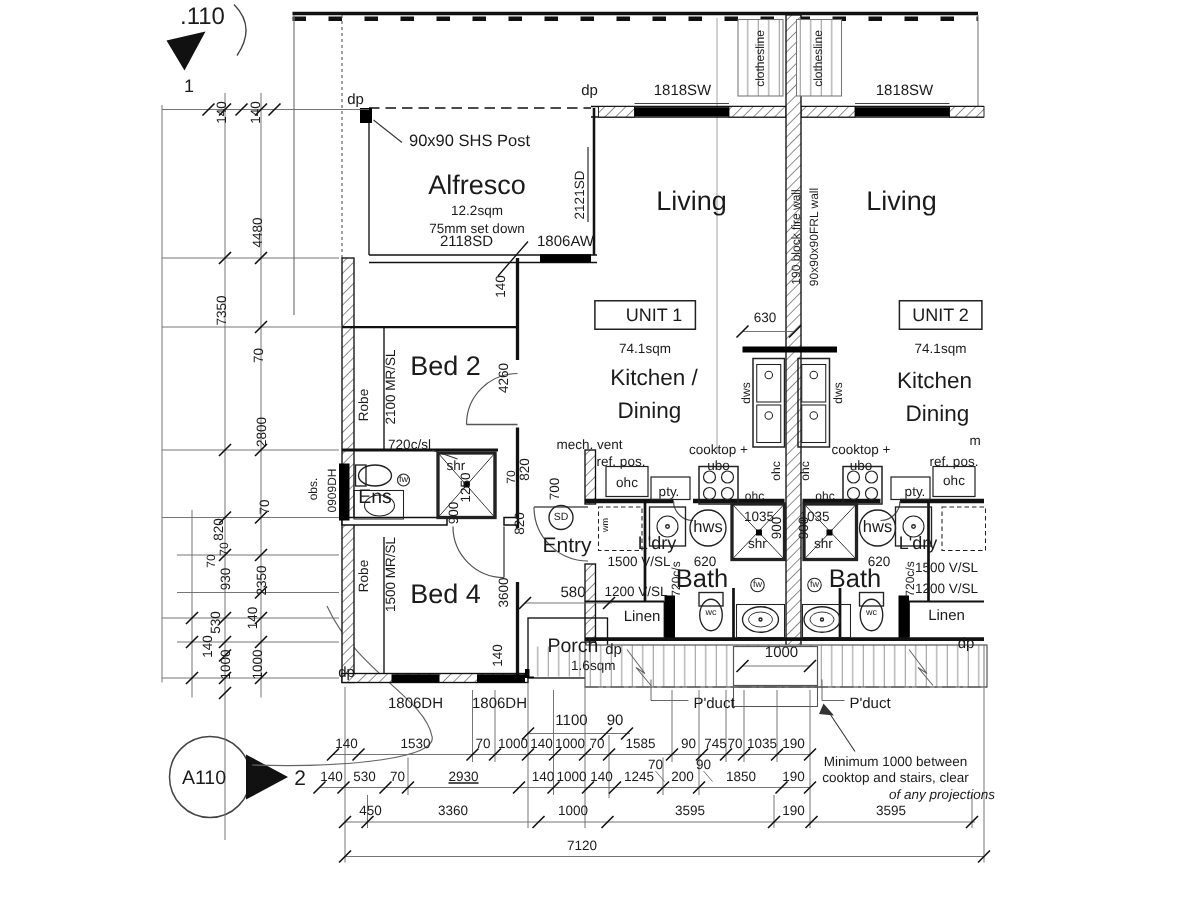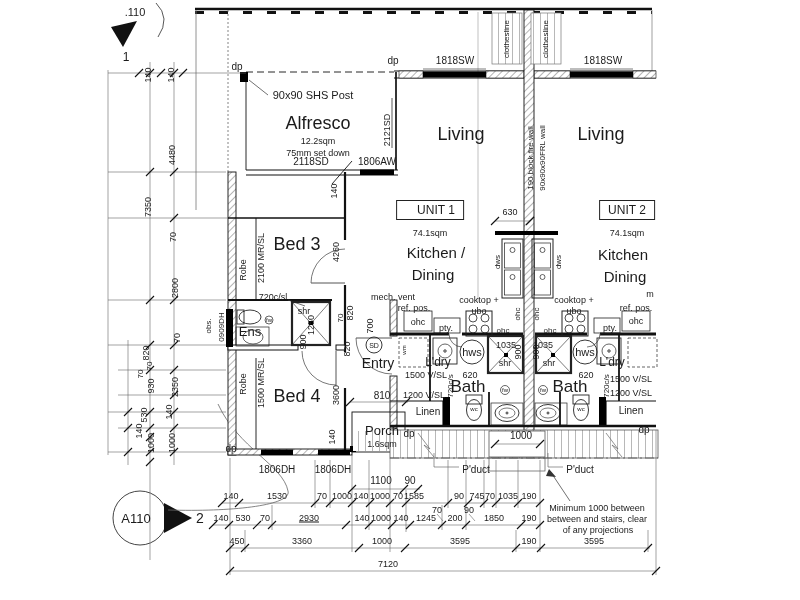--- a/index.html
+++ b/index.html
@@ -331,21 +331,21 @@
     <use href="#tk" x="128" y="412"></use>
         <use href="#tk" x="128" y="428"></use>
         <use href="#tk" x="128" y="452"></use>
     <use href="#tk" x="139" y="73"></use>
         <use href="#tk" x="161" y="73"></use>
         <use href="#tk" x="183" y="73"></use>
   </g>
 </svg>
 
 <div id="anno-layer">
-      <div class="lbl" style="left: 135px; top: 12px; font-size: 11px;">.110</div>
+      <div class="lbl" style="left: 135px; top: 12px; font-size: 16px;">.110</div>
       <div class="lbl" style="left: 126px; top: 57px; font-size: 12px;">1</div>
       <div class="lbl" style="left: 136px; top: 518px; font-size: 13px;">A110</div>
       <div class="lbl" style="left: 200px; top: 518px; font-size: 14px;">2</div>
       <div class="lbl" style="left: 237px; top: 67px; font-size: 10px;">dp</div>
       <div class="lbl" style="left: 393px; top: 61px; font-size: 10px;">dp</div>
       <div class="lbl" style="left: 313px; top: 95px; font-size: 11px;">90x90 SHS Post</div>
       <div class="lbl" style="left: 318px; top: 123px; font-size: 18px;">Alfresco</div>
       <div class="lbl" style="left: 318px; top: 141px; font-size: 9px;">12.2sqm</div>
       <div class="lbl" style="left: 318px; top: 153px; font-size: 9px;">75mm set down</div>
       <div class="lbl" style="left: 311px; top: 162px; font-size: 10px;">2118SD</div>
@@ -386,43 +386,43 @@
       <div class="lbl" style="left: 650px; top: 294px; font-size: 9px;">m</div>
       <div class="lbl" style="left: 636px; top: 308px; font-size: 9px;">ref. pos.</div>
       <div class="lbl" style="left: 636px; top: 321px; font-size: 9px;">ohc</div>
       <div class="lbl" style="left: 610px; top: 328px; font-size: 9px;">pty.</div>
       <div class="lbl rot" style="left: 370px; top: 326px; font-size: 9px;">700</div>
       <div class="lbl" style="left: 374px; top: 345px; font-size: 7px;">SD</div>
       <div class="lbl rot" style="left: 350px; top: 313px; font-size: 9px;">820</div>
       <div class="lbl rot" style="left: 347px; top: 349px; font-size: 9px;">820</div>
       <div class="lbl rot" style="left: 341px; top: 318px; font-size: 8px;">70</div>
       <div class="lbl" style="left: 378px; top: 363px; font-size: 14px;">Entry</div>
-      <div class="lbl" style="left: 382px; top: 396px; font-size: 10px;">810</div>
-      <div class="lbl" style="left: 297px; top: 244px; font-size: 18px;">Bed 3</div>
+      <div class="lbl" style="left: 382px; top: 396px; font-size: 10px;">580</div>
+      <div class="lbl" style="left: 297px; top: 244px; font-size: 18px;">Bed 2</div>
       <div class="lbl rot" style="left: 336px; top: 252px; font-size: 9px;">4260</div>
       <div class="lbl rot" style="left: 261px; top: 258px; font-size: 9px;">2100 MR/SL</div>
       <div class="lbl rot" style="left: 243px; top: 270px; font-size: 9px;">Robe</div>
       <div class="lbl" style="left: 273px; top: 297px; font-size: 9px;">720c/sl</div>
       <div class="lbl rot" style="left: 209px; top: 326px; font-size: 8px;">obs.</div>
       <div class="lbl rot" style="left: 222px; top: 327px; font-size: 8px;">0909DH</div>
       <div class="lbl" style="left: 250px; top: 331px; font-size: 13px;">Ens</div>
       <div class="lbl" style="left: 304px; top: 311px; font-size: 9px;">shr</div>
       <div class="lbl rot" style="left: 311px; top: 325px; font-size: 9px;">1250</div>
       <div class="lbl rot" style="left: 303px; top: 342px; font-size: 9px;">900</div>
       <div class="lbl" style="left: 269px; top: 320px; font-size: 6px;">fw</div>
       <div class="lbl" style="left: 297px; top: 396px; font-size: 18px;">Bed 4</div>
       <div class="lbl rot" style="left: 261px; top: 383px; font-size: 9px;">1500 MR/SL</div>
       <div class="lbl rot" style="left: 243px; top: 384px; font-size: 9px;">Robe</div>
       <div class="lbl rot" style="left: 336px; top: 395px; font-size: 9px;">3600</div>
       <div class="lbl rot" style="left: 332px; top: 437px; font-size: 9px;">140</div>
       <div class="lbl" style="left: 231px; top: 449px; font-size: 10px;">dp</div>
       <div class="lbl" style="left: 277px; top: 470px; font-size: 10px;">1806DH</div>
       <div class="lbl" style="left: 333px; top: 470px; font-size: 10px;">1806DH</div>
       <div class="lbl" style="left: 382px; top: 430px; font-size: 13px;">Porch</div>
-      <div class="lbl" style="left: 382px; top: 444px; font-size: 9px;">1.6sqm</div>
+      <div class="lbl" style="left: 382px; top: 444px; font-size: 9px; padding-left: 27px;">1.6sqm</div>
       <div class="lbl" style="left: 409px; top: 434px; font-size: 10px;">dp</div>
       <div class="lbl" style="left: 644px; top: 430px; font-size: 10px;">dp</div>
       <div class="lbl" style="left: 438px; top: 362px; font-size: 12px;">L'dry</div>
       <div class="lbl" style="left: 612px; top: 362px; font-size: 12px;">L'dry</div>
       <div class="lbl rot" style="left: 404px; top: 350px; font-size: 6px;">wm</div>
       <div class="lbl" style="left: 472px; top: 352px; font-size: 11px;">hws</div>
       <div class="lbl" style="left: 585px; top: 352px; font-size: 11px;">hws</div>
       <div class="lbl" style="left: 506px; top: 345px; font-size: 9px;">1035</div>
       <div class="lbl" style="left: 543px; top: 345px; font-size: 9px;">1035</div>
       <div class="lbl rot" style="left: 518px; top: 352px; font-size: 9px;">900</div>
@@ -444,49 +444,49 @@
       <div class="lbl" style="left: 474px; top: 409px; font-size: 6px;">wc</div>
       <div class="lbl" style="left: 581px; top: 409px; font-size: 6px;">wc</div>
       <div class="lbl" style="left: 428px; top: 412px; font-size: 10px;">Linen</div>
       <div class="lbl" style="left: 631px; top: 411px; font-size: 10px;">Linen</div>
       <div class="lbl" style="left: 521px; top: 436px; font-size: 10px;">1000</div>
       <div class="lbl" style="left: 476px; top: 470px; font-size: 10px;">P'duct</div>
       <div class="lbl" style="left: 580px; top: 470px; font-size: 10px;">P'duct</div>
       <div class="lbl" style="left: 381px; top: 481px; font-size: 10px;">1100</div>
       <div class="lbl" style="left: 410px; top: 481px; font-size: 10px;">90</div>
       <div class="lbl" style="left: 597px; top: 508px; font-size: 9px;">Minimum 1000 between</div>
-      <div class="lbl" style="left: 597px; top: 519px; font-size: 9px;">between and stairs, clear</div>
-      <div class="lbl" style="left: 598px; top: 530px; font-size: 9px;">of any projections</div>
+      <div class="lbl" style="left: 597px; top: 519px; font-size: 9px;">cooktop and stairs, clear</div>
+      <div class="lbl" style="left: 628px; top: 530px; font-size: 9px; font-style: italic;">of any projections</div>
       <div class="lbl" style="left: 231px; top: 496px; font-size: 9px;">140</div>
       <div class="lbl" style="left: 277px; top: 496px; font-size: 9px;">1530</div>
       <div class="lbl" style="left: 322px; top: 496px; font-size: 9px;">70</div>
       <div class="lbl" style="left: 342px; top: 496px; font-size: 9px;">1000</div>
       <div class="lbl" style="left: 361px; top: 496px; font-size: 9px;">140</div>
       <div class="lbl" style="left: 380px; top: 496px; font-size: 9px;">1000</div>
       <div class="lbl" style="left: 398px; top: 496px; font-size: 9px;">70</div>
-      <div class="lbl" style="left: 414px; top: 496px; font-size: 9px;">1585</div>
+      <div class="lbl" style="left: 427px; top: 496px; font-size: 9px;">1585</div>
       <div class="lbl" style="left: 459px; top: 496px; font-size: 9px;">90</div>
       <div class="lbl" style="left: 477px; top: 496px; font-size: 9px;">745</div>
       <div class="lbl" style="left: 490px; top: 496px; font-size: 9px;">70</div>
       <div class="lbl" style="left: 508px; top: 496px; font-size: 9px;">1035</div>
       <div class="lbl" style="left: 529px; top: 496px; font-size: 9px;">190</div>
       <div class="lbl" style="left: 437px; top: 510px; font-size: 9px;">70</div>
       <div class="lbl" style="left: 469px; top: 510px; font-size: 9px;">90</div>
       <div class="lbl" style="left: 221px; top: 518px; font-size: 9px;">140</div>
       <div class="lbl" style="left: 243px; top: 518px; font-size: 9px;">530</div>
       <div class="lbl" style="left: 265px; top: 518px; font-size: 9px;">70</div>
       <div class="lbl" style="left: 309px; top: 518px; font-size: 9px; text-decoration: underline;">2930</div>
       <div class="lbl" style="left: 362px; top: 518px; font-size: 9px;">140</div>
       <div class="lbl" style="left: 381px; top: 518px; font-size: 9px;">1000</div>
       <div class="lbl" style="left: 401px; top: 518px; font-size: 9px;">140</div>
       <div class="lbl" style="left: 426px; top: 518px; font-size: 9px;">1245</div>
       <div class="lbl" style="left: 455px; top: 518px; font-size: 9px;">200</div>
       <div class="lbl" style="left: 494px; top: 518px; font-size: 9px;">1850</div>
       <div class="lbl" style="left: 529px; top: 518px; font-size: 9px;">190</div>
-      <div class="lbl" style="left: 237px; top: 541px; font-size: 9px;">450</div>
+      <div class="lbl" style="left: 247px; top: 541px; font-size: 9px;">450</div>
       <div class="lbl" style="left: 302px; top: 541px; font-size: 9px;">3360</div>
       <div class="lbl" style="left: 382px; top: 541px; font-size: 9px;">1000</div>
       <div class="lbl" style="left: 460px; top: 541px; font-size: 9px;">3595</div>
       <div class="lbl" style="left: 529px; top: 541px; font-size: 9px;">190</div>
       <div class="lbl" style="left: 594px; top: 541px; font-size: 9px;">3595</div>
       <div class="lbl" style="left: 388px; top: 564px; font-size: 9px;">7120</div>
       <div class="lbl rot" style="left: 148px; top: 75px; font-size: 9px;">140</div>
       <div class="lbl rot" style="left: 171px; top: 75px; font-size: 9px;">140</div>
       <div class="lbl rot" style="left: 172px; top: 155px; font-size: 9px;">4480</div>
       <div class="lbl rot" style="left: 148px; top: 207px; font-size: 9px;">7350</div>

